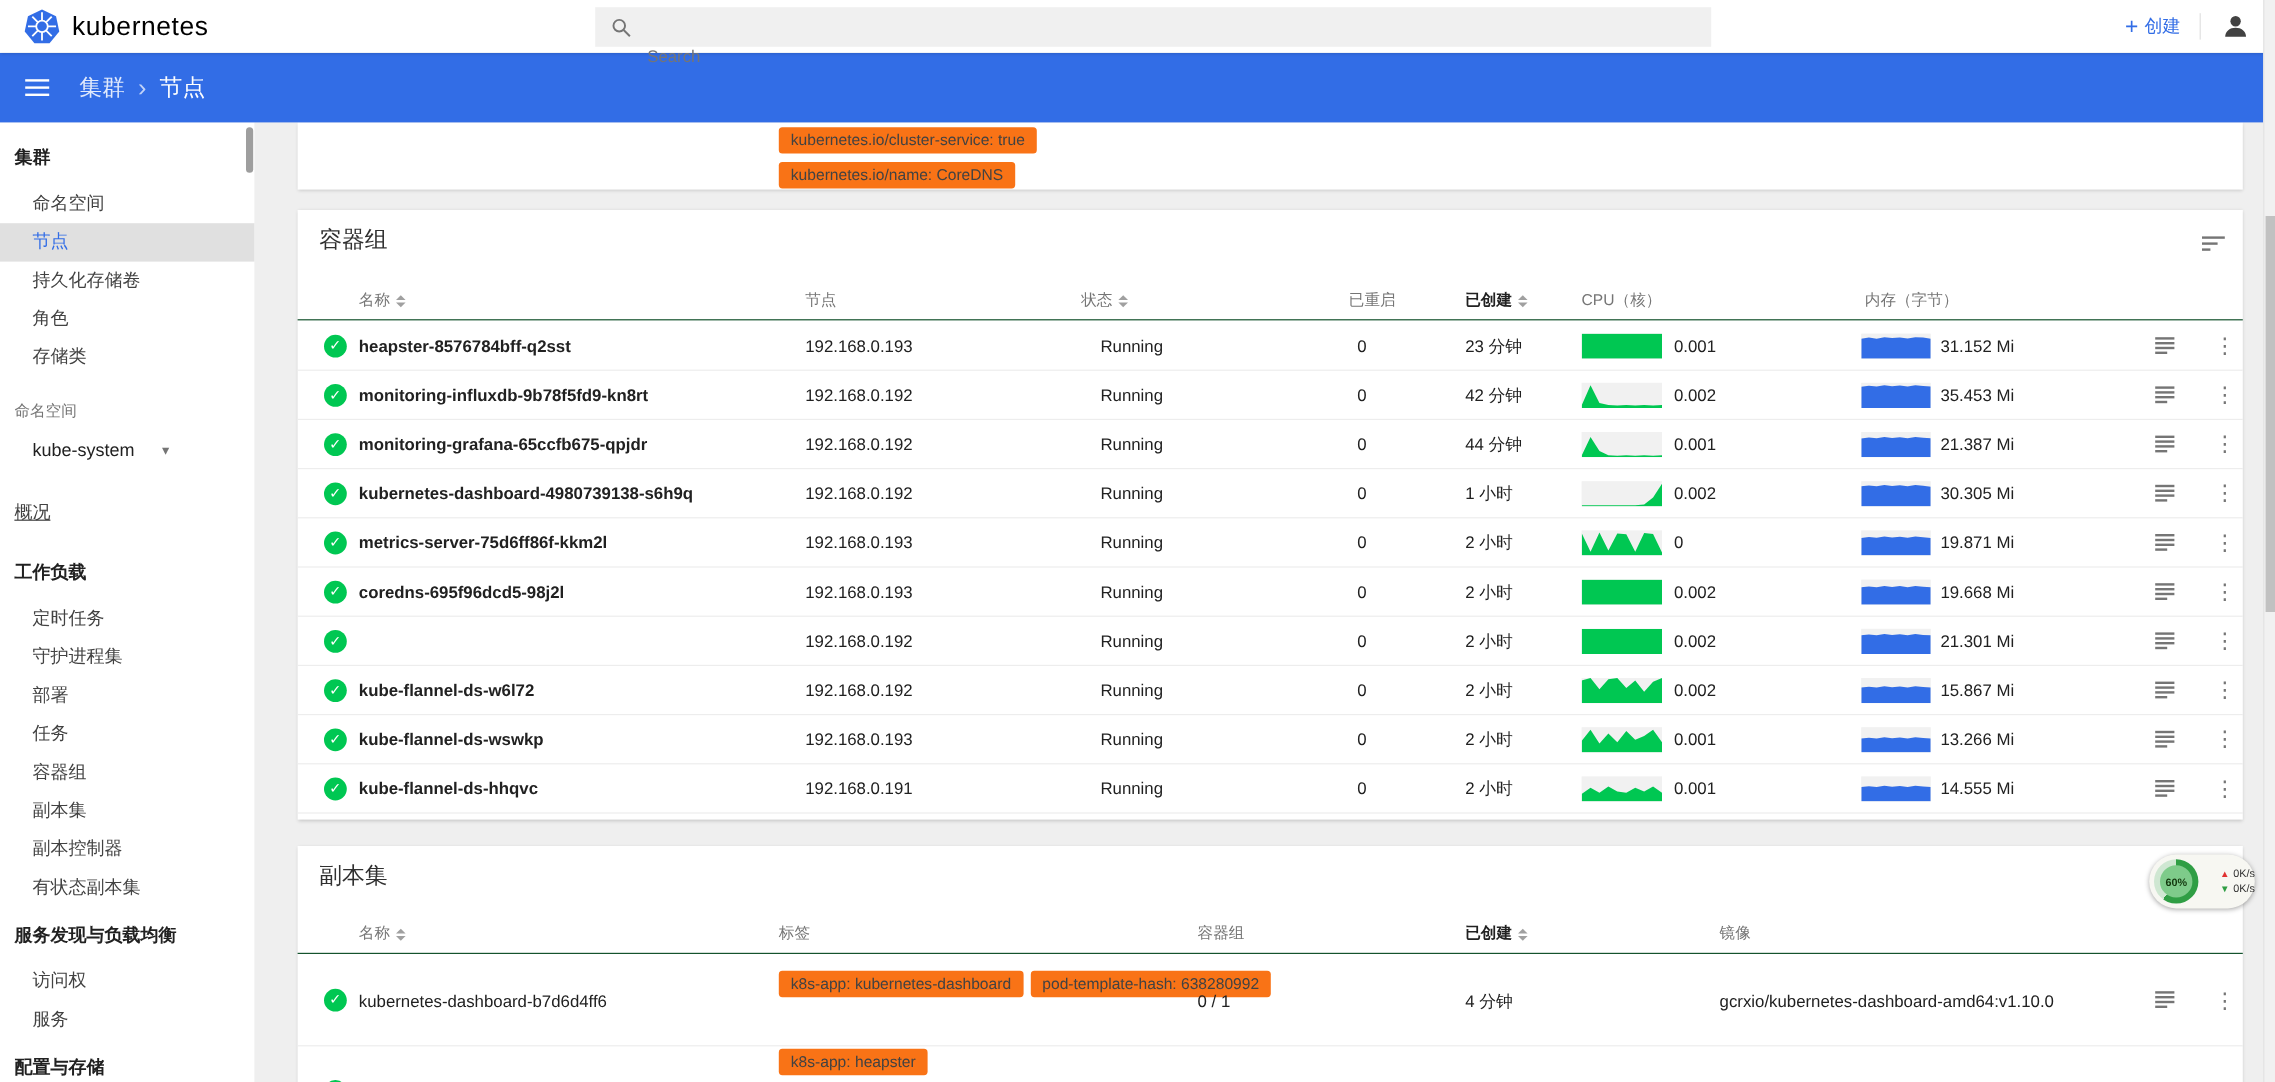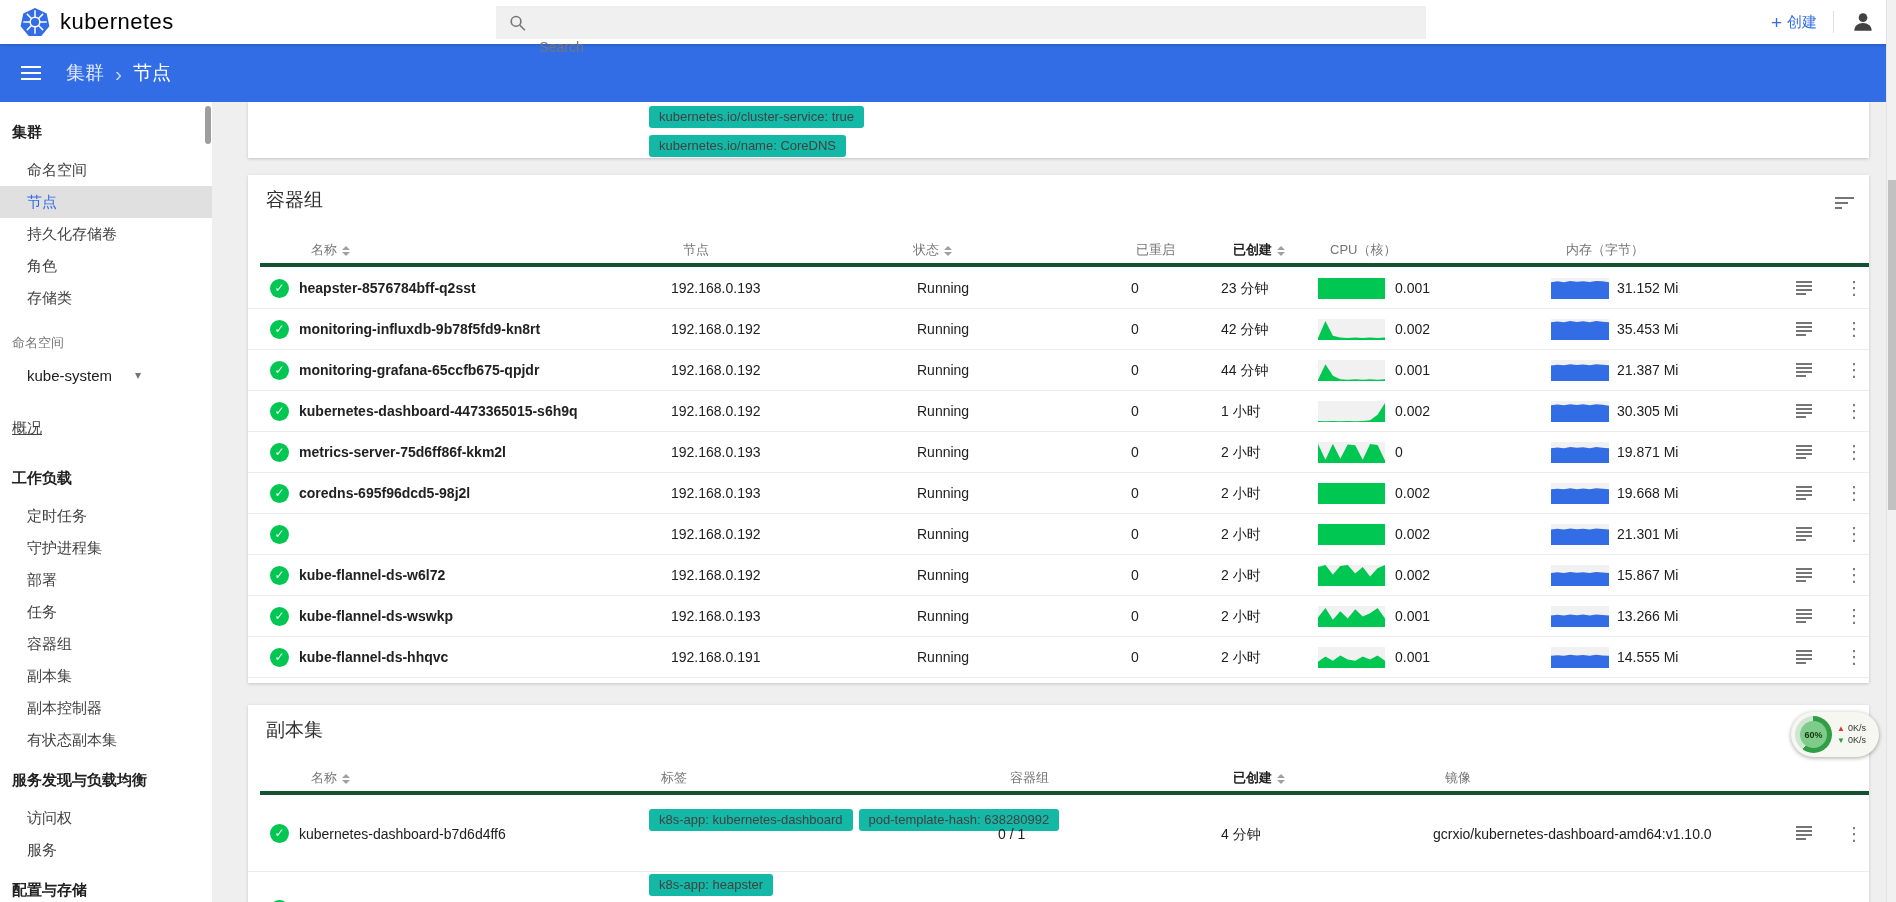--- a/index.html
+++ b/index.html
@@ -43,23 +43,23 @@
   .card{position:absolute;left:248px;width:1621px;background:#fff;box-shadow:0 1px 3px rgba(0,0,0,.18);}
   .card-labels{top:102px;height:56px;overflow:hidden;}
   .card-pods{top:175px;height:508px;}
   .card-rs{top:705px;height:240px;}
   .card-title{position:absolute;left:18px;top:12px;font-size:19px;font-weight:400;color:#303030;}
   .filter-btn{position:absolute;left:1587px;top:22px;width:19px;height:14px;cursor:pointer;}
   .filter-btn i{display:block;height:2px;background:#757575;margin-bottom:3px;}
   .filter-btn i:nth-child(1){width:19px;}.filter-btn i:nth-child(2){width:13px;}.filter-btn i:nth-child(3){width:7px;}
 
   .chip-col{position:absolute;left:401px;top:4px;display:flex;flex-direction:column;gap:7px;}
-  .chip{background:#14b8a6;border-radius:3px;padding:0 10px;height:22px;line-height:22px;font-size:13px;color:#424242;width:max-content;}
-
-  .thead{position:absolute;left:12px;right:0;height:34px;border-bottom:4px solid #14532d;}
+  .chip{background:#f97316;border-radius:3px;padding:0 10px;height:22px;line-height:22px;font-size:13px;color:#424242;width:max-content;}
+
+  .thead{position:absolute;left:0;right:0;height:34px;border-bottom:1px solid #14532d;}
   .pods-thead{top:58px;}
   .rs-thead{top:56px;}
   .hcell{position:absolute;top:0;height:34px;line-height:34px;font-size:13px;color:#757575;white-space:nowrap;}
   .hcell.bold{color:#212121;font-weight:bold;}
   .sort{display:inline-flex;flex-direction:column;gap:2px;margin-left:5px;vertical-align:middle;}
   .su{width:0;height:0;border-left:4px solid transparent;border-right:4px solid transparent;border-bottom:4px solid #a0a0a0;}
   .sd{width:0;height:0;border-left:4px solid transparent;border-right:4px solid transparent;border-top:4px solid #a0a0a0;}
   .rows{position:absolute;left:0;right:0;}
   #pods-rows{top:93px;}
   #rs-rows{top:91px;}
@@ -84,21 +84,21 @@
   .rs-row .cellabs{position:absolute;top:0;height:76px;line-height:76px;font-size:14px;color:#212121;white-space:nowrap;}
   .rs-row .check{top:28px;}
   .rs-row .logs-btn{top:30px;}
   .rs-row .dots-btn{height:76px;line-height:76px;}
   .rs-chips{position:absolute;left:401px;top:13px;display:flex;flex-direction:row;gap:6px;}
   .rs-row-cut{height:110px;border-bottom:none;}
   .rs-row-cut .rs-chips{top:2px;}
   .r-name{left:51px;}.r-pods{left:750px;}.r-created{left:973px;}.r-image{left:1185px;}
 
   
-  .monitor-widget{position:absolute;left:1791px;top:712px;width:88px;height:45px;background:#f7f7f2;border-radius:24px;box-shadow:0 1px 4px rgba(0,0,0,.35);display:flex;align-items:center;gap:5px;padding-left:4px;z-index:60;cursor:pointer;}
+  .monitor-widget{position:absolute;left:1791px;top:712px;width:88px;height:45px;background:#f7f7f2;border-radius:24px;box-shadow:0 1px 4px rgba(0,0,0,.35);display:flex;align-items:center;gap:5px;padding-left:4px;z-index:60;cursor:pointer;justify-content:space-between;}
   .gauge{width:37px;height:37px;border-radius:50%;background:conic-gradient(#2f9e44 0 60%, #cfe7d2 60% 100%);display:flex;align-items:center;justify-content:center;flex:none;}
   .gauge-inner{width:27px;height:27px;border-radius:50%;background:#7ecb8a;display:flex;align-items:center;justify-content:center;font-size:9px;font-weight:bold;color:#14380f;}
   .net{display:flex;flex-direction:column;gap:3px;font-size:9px;color:#333;}
   .net-row{display:flex;align-items:center;gap:3px;line-height:1;}
   .up-arrow{color:#e03131;font-size:8px;}
   .down-arrow{color:#2f9e44;font-size:8px;}
 
   
   .main-scrollbar{position:absolute;right:0;top:0;width:10px;height:902px;background:#f1f1f1;border-left:1px solid #e3e3e3;z-index:70;}
   .main-scrollbar .thumb{position:absolute;left:1px;width:8px;top:180px;height:330px;background:#c1c1c1;}
@@ -301,21 +301,21 @@
         <span class="logs-btn">
           <i></i>
           <i></i>
           <i></i>
           <i></i>
         </span>
         <span class="dots-btn">⋮</span>
       </div>
       <div class="pod-row">
         <span class="check">✓</span>
-        <a class="cellabs link c-name">kubernetes-dashboard-4473365015-s6h9q</a>
+        <a class="cellabs link c-name">kubernetes-dashboard-4980739138-s6h9q</a>
         <span class="cellabs c-node">192.168.0.192</span>
         <span class="cellabs c-status">Running</span>
         <span class="cellabs c-restarts">0</span>
         <span class="cellabs c-created">1 小时</span>
         <span class="sparkbox cpu-box">
           <svg viewBox="0 0 100 24" preserveAspectRatio="none" style="width: 100%; height: 100%; display: block;">
             <polygon points="0,24 0.0,22.8 11.1,23.0 22.2,22.8 33.3,23.0 44.4,22.8 55.6,23.0 66.7,22.8 77.8,22.1 88.9,15.6 100.0,2.4 100,24" fill="#00c752"></polygon>
           </svg>
         </span>
         <span class="cellabs c-cpuv">0.002</span>

